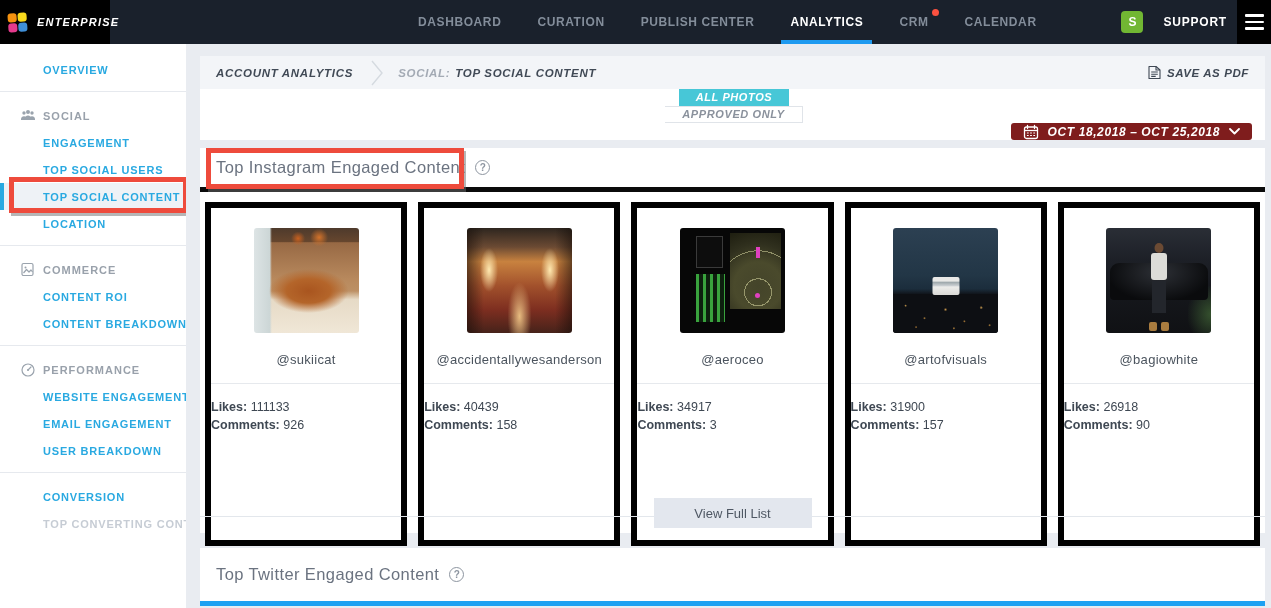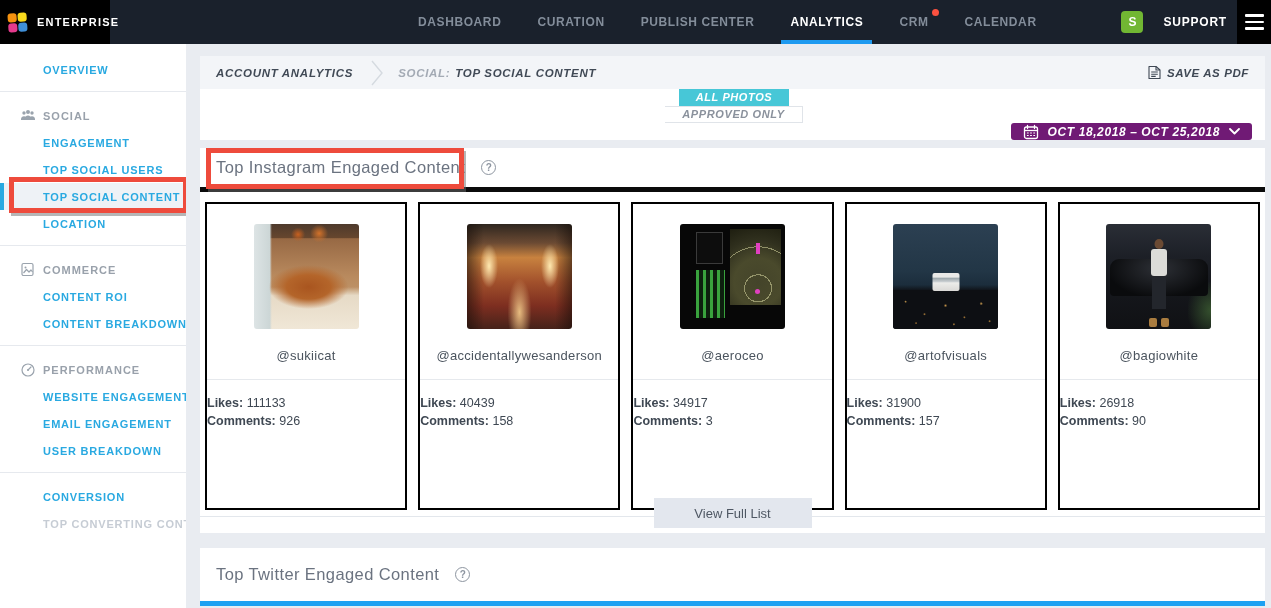--- a/index.html
+++ b/index.html
@@ -1,21 +1,21 @@
 <!DOCTYPE html>
 <html><head>
 <meta charset="utf-8">
 <style>
   * { margin:0; padding:0; box-sizing:border-box; }
   html,body { width:1271px; height:608px; overflow:hidden; }
   body { background:#e9ecf1; font-family:"Liberation Sans", sans-serif; position:relative; }
 
   
   .topbar { position:absolute; left:0; top:0; width:1271px; height:44px; background:#1a212c; z-index:30; }
-  .brand-block { position:absolute; left:0; top:0; width:110px; height:44px; background:#000; display:flex; align-items:center; padding-left:8px; gap:10px; }
+  .brand-block { position:absolute; left:0; top:0; width:110px; height:44px; background:#000; display:flex; align-items:center; padding-left:8px; gap:10px;font-style:italic; }
   .brand-logo { width:19px; height:19px; display:grid; grid-template-columns:9px 9px; grid-template-rows:9px 9px; gap:1px; transform:rotate(-4deg); }
   .brand-logo i { border-radius:3px; }
   .brand-logo i:nth-child(1){ background:#f5920f; }
   .brand-logo i:nth-child(2){ background:#f8d91c; }
   .brand-logo i:nth-child(3){ background:#e43a8c; }
   .brand-logo i:nth-child(4){ background:#3f8fd8; }
   .brand-name { color:#fff; font-size:11px; font-weight:700; letter-spacing:1.2px; }
   .topnav-items { position:absolute; left:418px; top:0; height:44px; display:flex; align-items:center; gap:36px; }
   .nav-item { position:relative; height:44px; display:flex; align-items:center; color:#838d9a; font-size:12px; font-weight:600; letter-spacing:0.6px; cursor:pointer; }
   .nav-item.active { color:#ffffff; }
@@ -47,31 +47,31 @@
   .crumb-strip { height:33px; background:#f3f5f8; display:flex; align-items:center; padding:0 16px; }
   .crumb-root { color:#414a56; font-size:11.5px; font-weight:700; letter-spacing:0.7px; cursor:pointer; }
   .crumb-sep { margin:0 14px 0 18px; }
   .crumb-prefix { color:#a3aab4; font-size:11.5px; font-weight:600; letter-spacing:0.7px; margin-right:5px; }
   .crumb-current { color:#414a56; font-size:11.5px; font-weight:700; letter-spacing:0.7px; }
   .save-pdf { margin-left:auto; display:flex; align-items:center; gap:6px; color:#3f4854; font-size:11.5px; font-weight:700; letter-spacing:0.6px; cursor:pointer; }
   .tabs-row { height:51px; display:flex; align-items:center; padding:0 13px 0 16px;flex-direction:column; }
   .tab { height:31px; display:flex; align-items:center; padding:0 17px; font-size:11px; font-weight:700; letter-spacing:0.6px; cursor:pointer; }
   .tab.active { background:#47c7d7; color:#fff; }
   .tab.inactive { background:#fff; color:#8a919c; border:1px solid #e0e4e9; border-left:none; }
-  .date-btn { margin-left:auto; height:31px; background:#701a75; border-radius:3px; display:flex; align-items:center; gap:9px; padding:0 12px; color:#fff; font-size:12px; font-weight:700; letter-spacing:0.6px; cursor:pointer; }
+  .date-btn { margin-left:auto; height:31px; background:#7f1d1d; border-radius:3px; display:flex; align-items:center; gap:9px; padding:0 12px; color:#fff; font-size:12px; font-weight:700; letter-spacing:0.6px; cursor:pointer; }
 
   .panel-ig { position:absolute; left:0; top:148px; width:1065px; height:385px; background:#fff; }
   .section-head { height:39px; display:flex; align-items:center; padding-left:16px; }
-  .section-title-wrap { position:relative; display:flex; align-items:center; gap:16px; }
+  .section-title-wrap { position:relative; display:flex; align-items:center; gap:10px; }
   .section-title { color:#6b7380; font-size:16.5px; letter-spacing:0.4px; }
   .help-icon { width:15px; height:15px; border:1.4px solid #8d95a0; border-radius:50%; color:#8d95a0; font-size:10px; font-weight:700; display:flex; align-items:center; justify-content:center; cursor:pointer; }
   .annotation-box.title-anno { left:-10px; top:-10px; width:258px; height:41px; }
   .black-bar { height:5px; background:#0b0b0b; }
   .cards { display:flex; gap:11px; padding:10px 5px 0 5px; }
-  .card { flex:1; height:308px; background:#fff; border:2px solid #000000; padding-top:20px; }
+  .card { flex:1; height:344px; background:#fff; border:6px solid #000000; padding-top:20px; }
   .card-photo { width:105px; height:105px; margin:0 auto; border-radius:3px; position:relative; overflow:hidden; cursor:pointer; }
   .card-handle { text-align:center; margin-top:19px; color:#4b545e; font-size:13px; letter-spacing:0.3px; }
   .card-divider { height:1px; background:#e6e9ed; margin-top:16px; }
   .card-stats { padding-top:15px; color:#3f4853; font-size:12.5px; line-height:17.5px; }
   .stat-label { font-weight:700; }
   .list-divider { position:absolute; left:0; right:0; top:368px; height:1px; background:#e3e7ec; }
   .view-full { position:absolute; top:350px; left:50%; transform:translateX(-50%); width:158px; height:30px; background:#e3e7ee; border:none; color:#4e5763; font-size:13px; font-family:"Liberation Sans",sans-serif; cursor:pointer; z-index:5; }
 
   .panel-tw { position:absolute; left:0; top:548px; width:1065px; height:58px; background:#fff; }
   .panel-tw .section-head { height:53px; }

